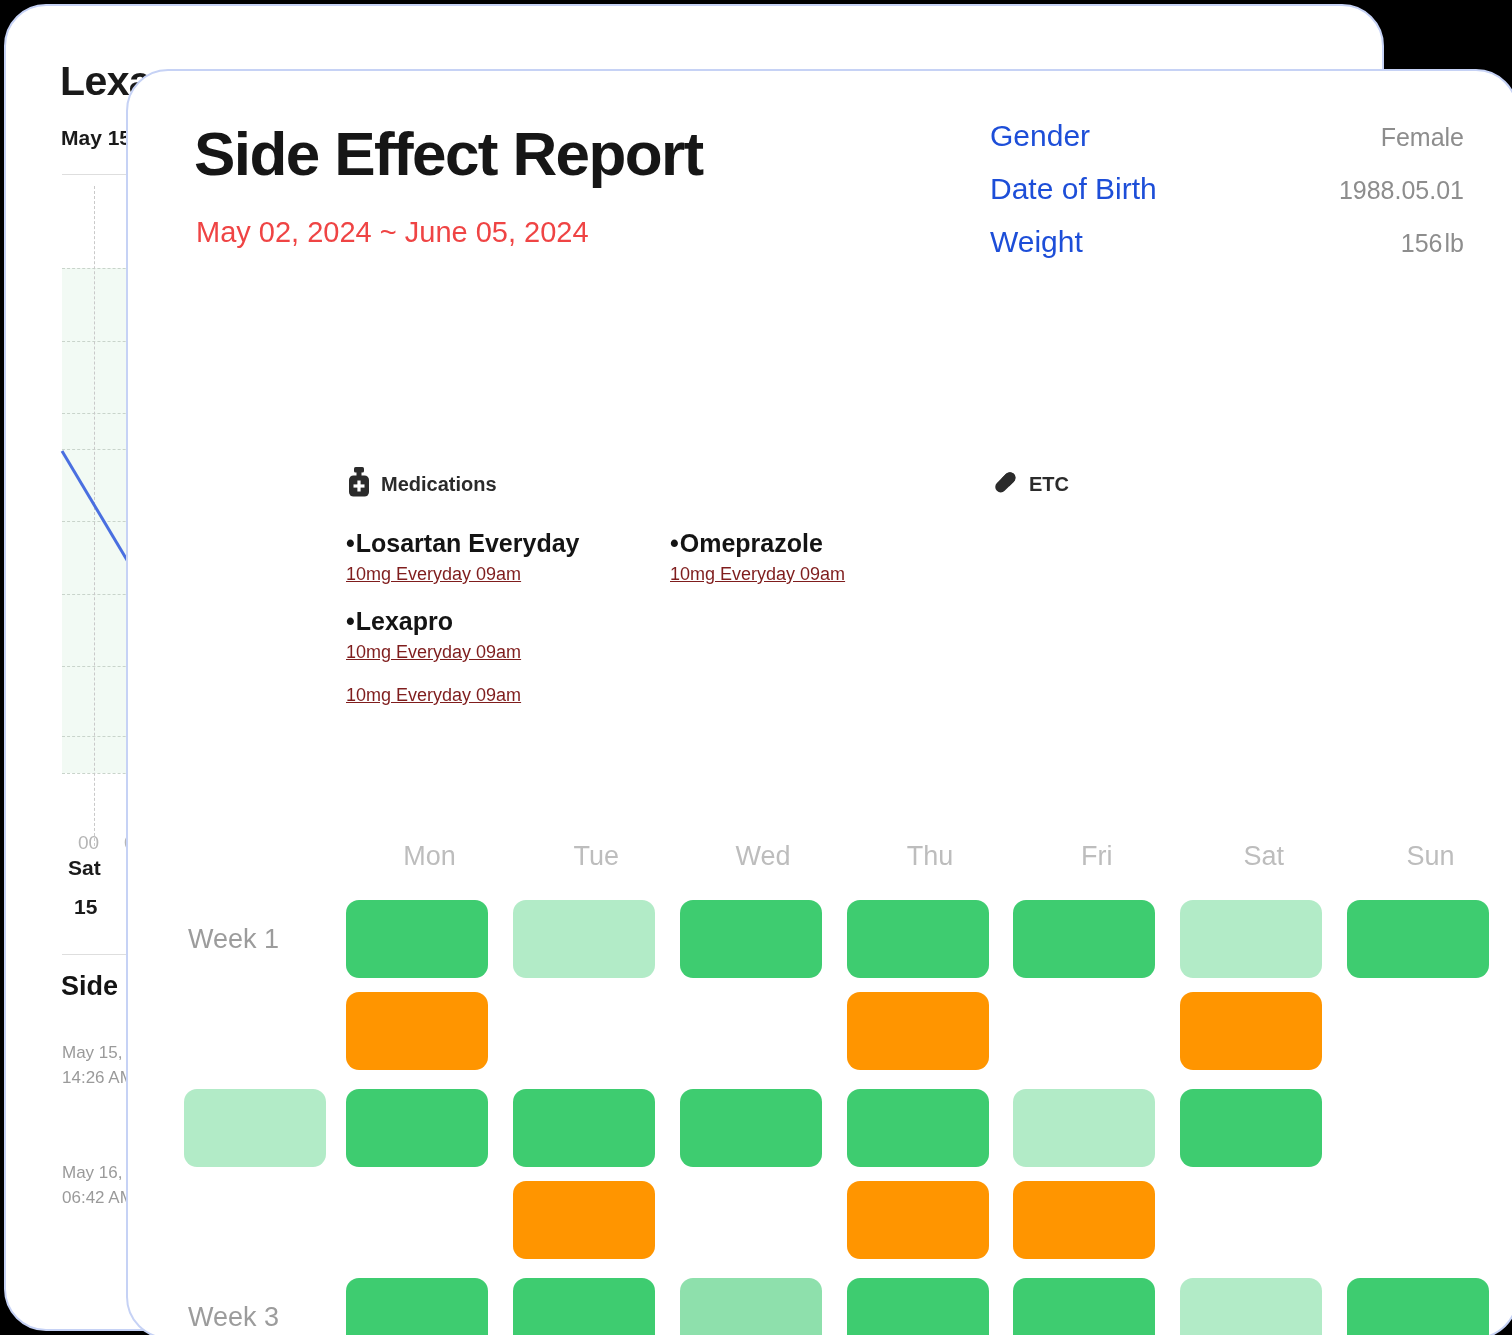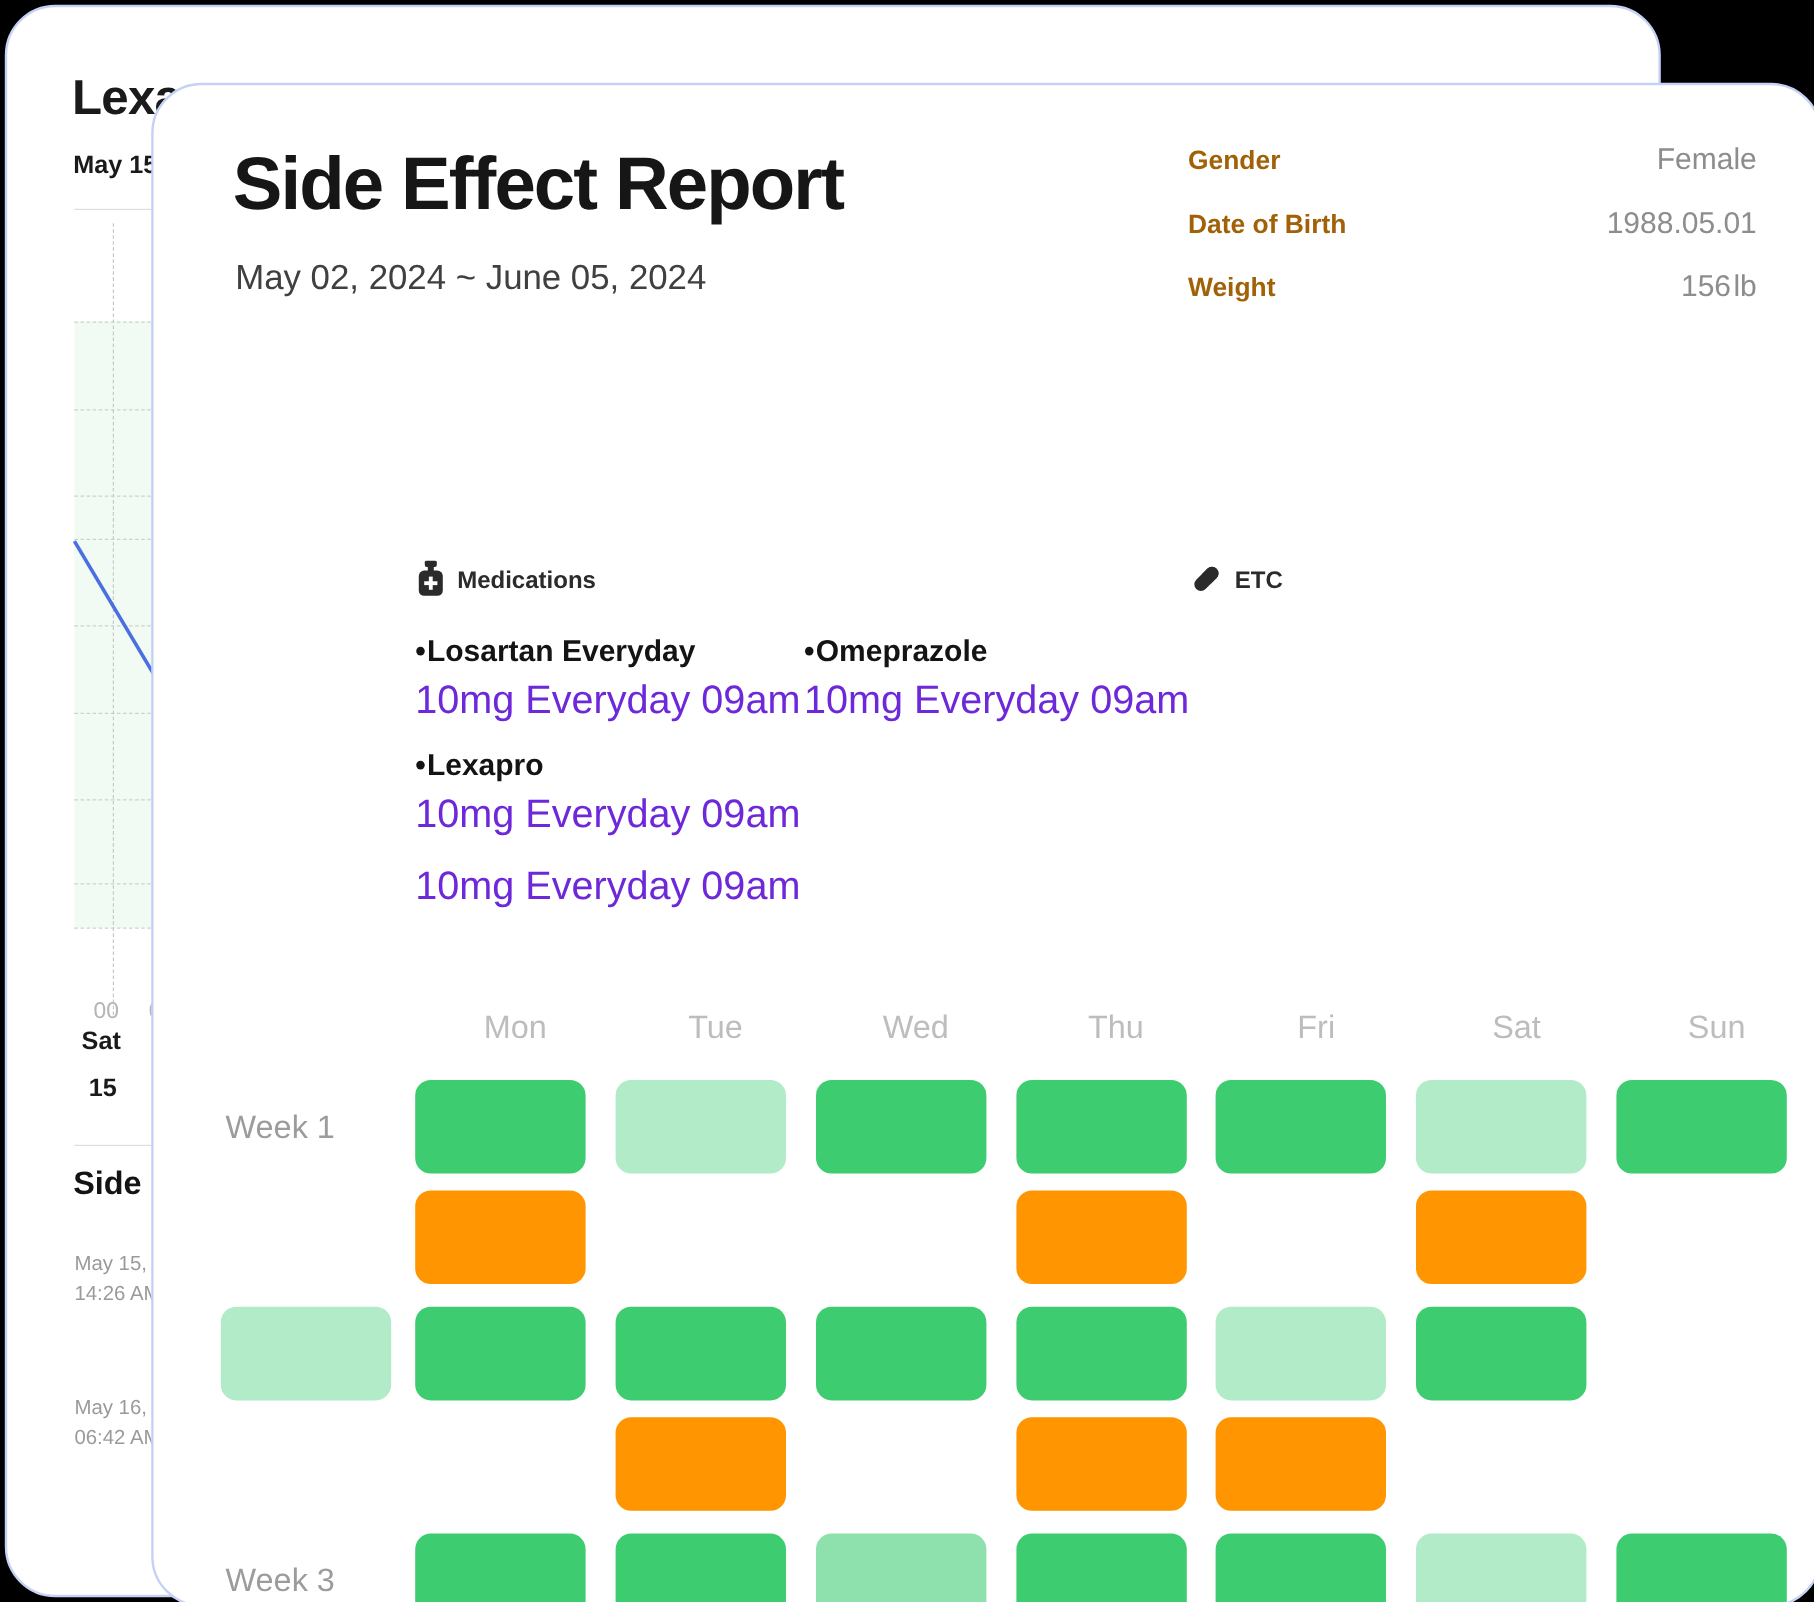--- a/index.html
+++ b/index.html
@@ -91,33 +91,33 @@
     overflow: hidden;
   }
 
   .report-title {
     position: absolute; left: 66px; top: 47px;
     font-size: 62px; font-weight: 700; color: #161616;
     letter-spacing: -1.6px; white-space: nowrap;
   }
   .report-range {
     position: absolute; left: 68px; top: 145px;
-    font-size: 29px; font-weight: 400; color: #404040;
+    font-size: 29px; font-weight: 400; color: #ef4444;
     white-space: nowrap;
   }
 
   
   .patient {
     position: absolute; left: 862px; top: 48px; width: 474px;
   }
   .p-row {
     display: flex; justify-content: space-between; align-items: baseline;
     height: 53px;
   }
-  .p-label { font-size: 22px; font-weight: 700; color: #a16207; }
+  .p-label { font-size: 30px; font-weight: 400; color: #1d4ed8; }
   .p-value { font-size: 25px; font-weight: 400; color: #8d8d8d; }
   .p-value .unit { margin-left: 2px; }
 
   
   .sec-head {
     position: absolute; display: flex; align-items: center; gap: 9px;
   }
   .sec-head .lbl {
     font-size: 20px; font-weight: 700; color: #2b2b2b;
   }
@@ -128,22 +128,22 @@
   #meds-col { left: 218px; top: 458px; width: 300px; }
   #etc-col  { left: 542px; top: 458px; width: 300px; }
 
   .med-item { margin-bottom: 22px; }
   .med-name {
     font-size: 25px; font-weight: 700; color: #141414;
     white-space: nowrap;
   }
   .med-name::before { content: "\2022"; margin-right: 1px; }
   .med-dose {
-    font-size: 33px; font-weight: 400; color: #6d28d9;
-    margin-top: 6px; white-space: nowrap;
+    font-size: 18px; font-weight: 400; color: #7f1d1d;
+    margin-top: 6px; white-space: nowrap; text-decoration: underline;
   }
 
   
   .heat { position: absolute; left: 56px; top: 770px; width: 1330px; }
   .heat-head { display: grid; grid-template-columns: 162px repeat(7, 1fr); }
   .heat-head .day {
     text-align: center; font-size: 27px; color: #bdbdbd; font-weight: 400;
     padding-bottom: 28px;
   }
   .wk-row { display: grid; grid-template-columns: 162px repeat(7, 1fr); }

